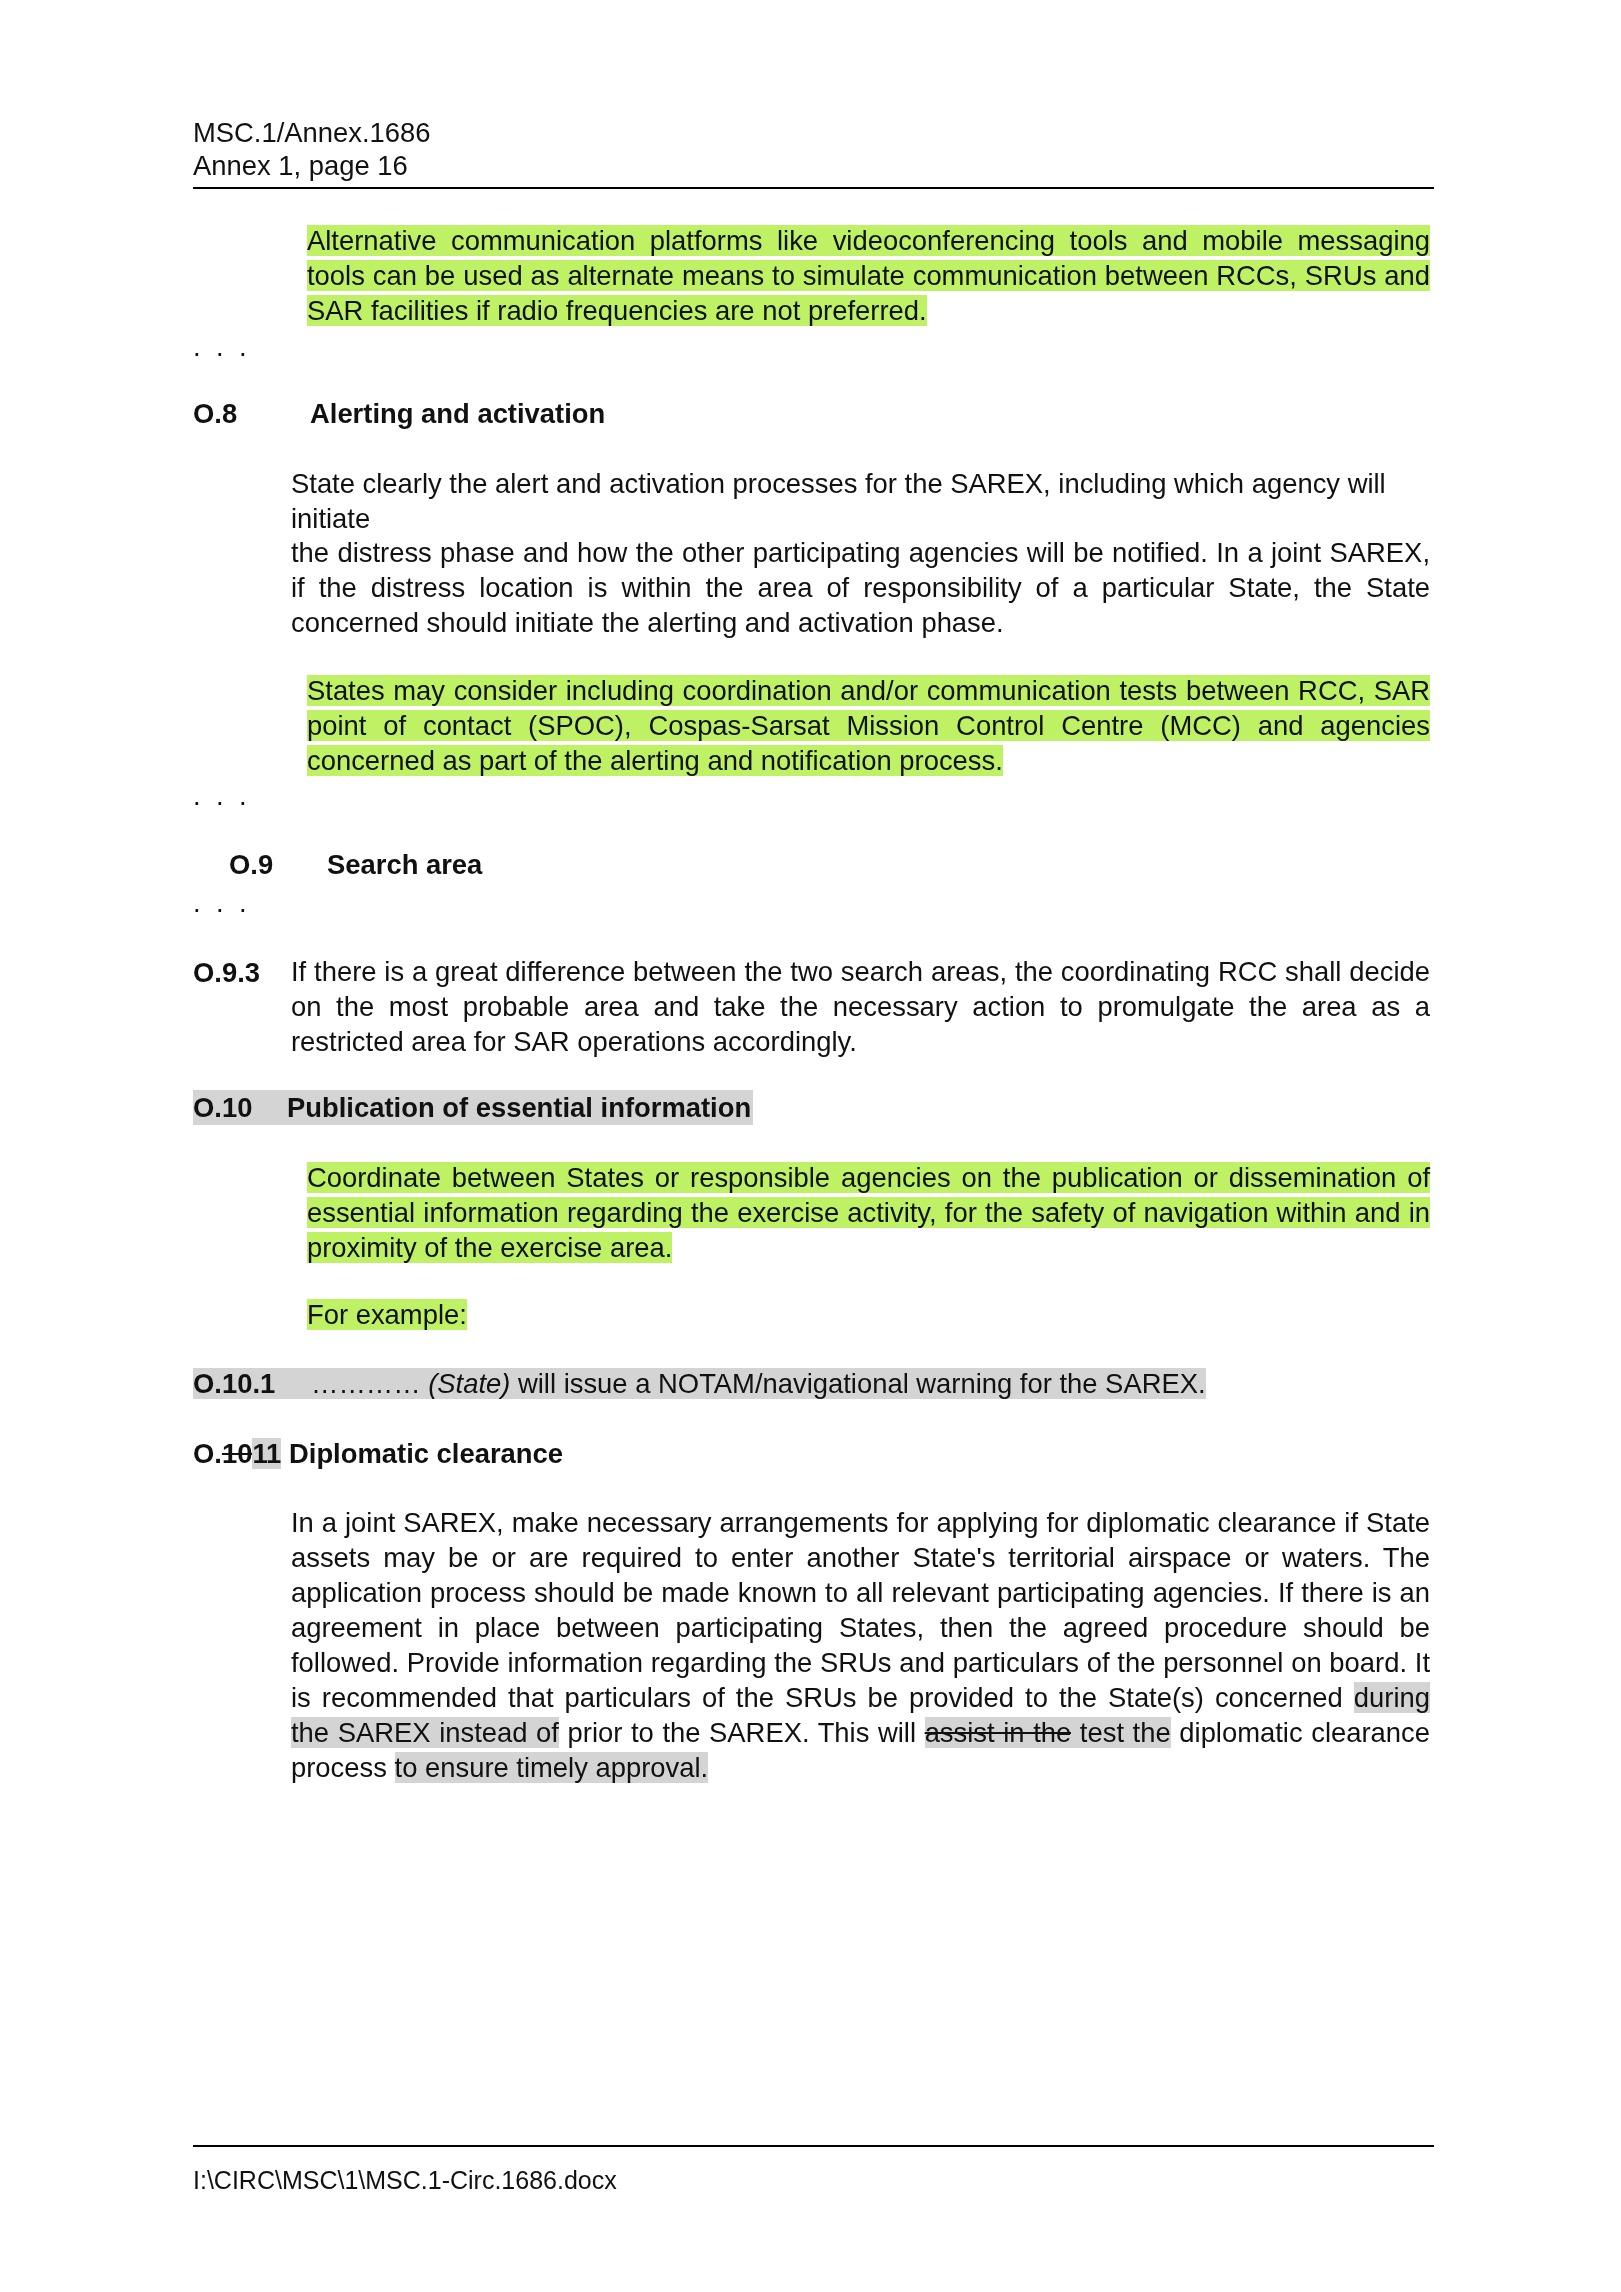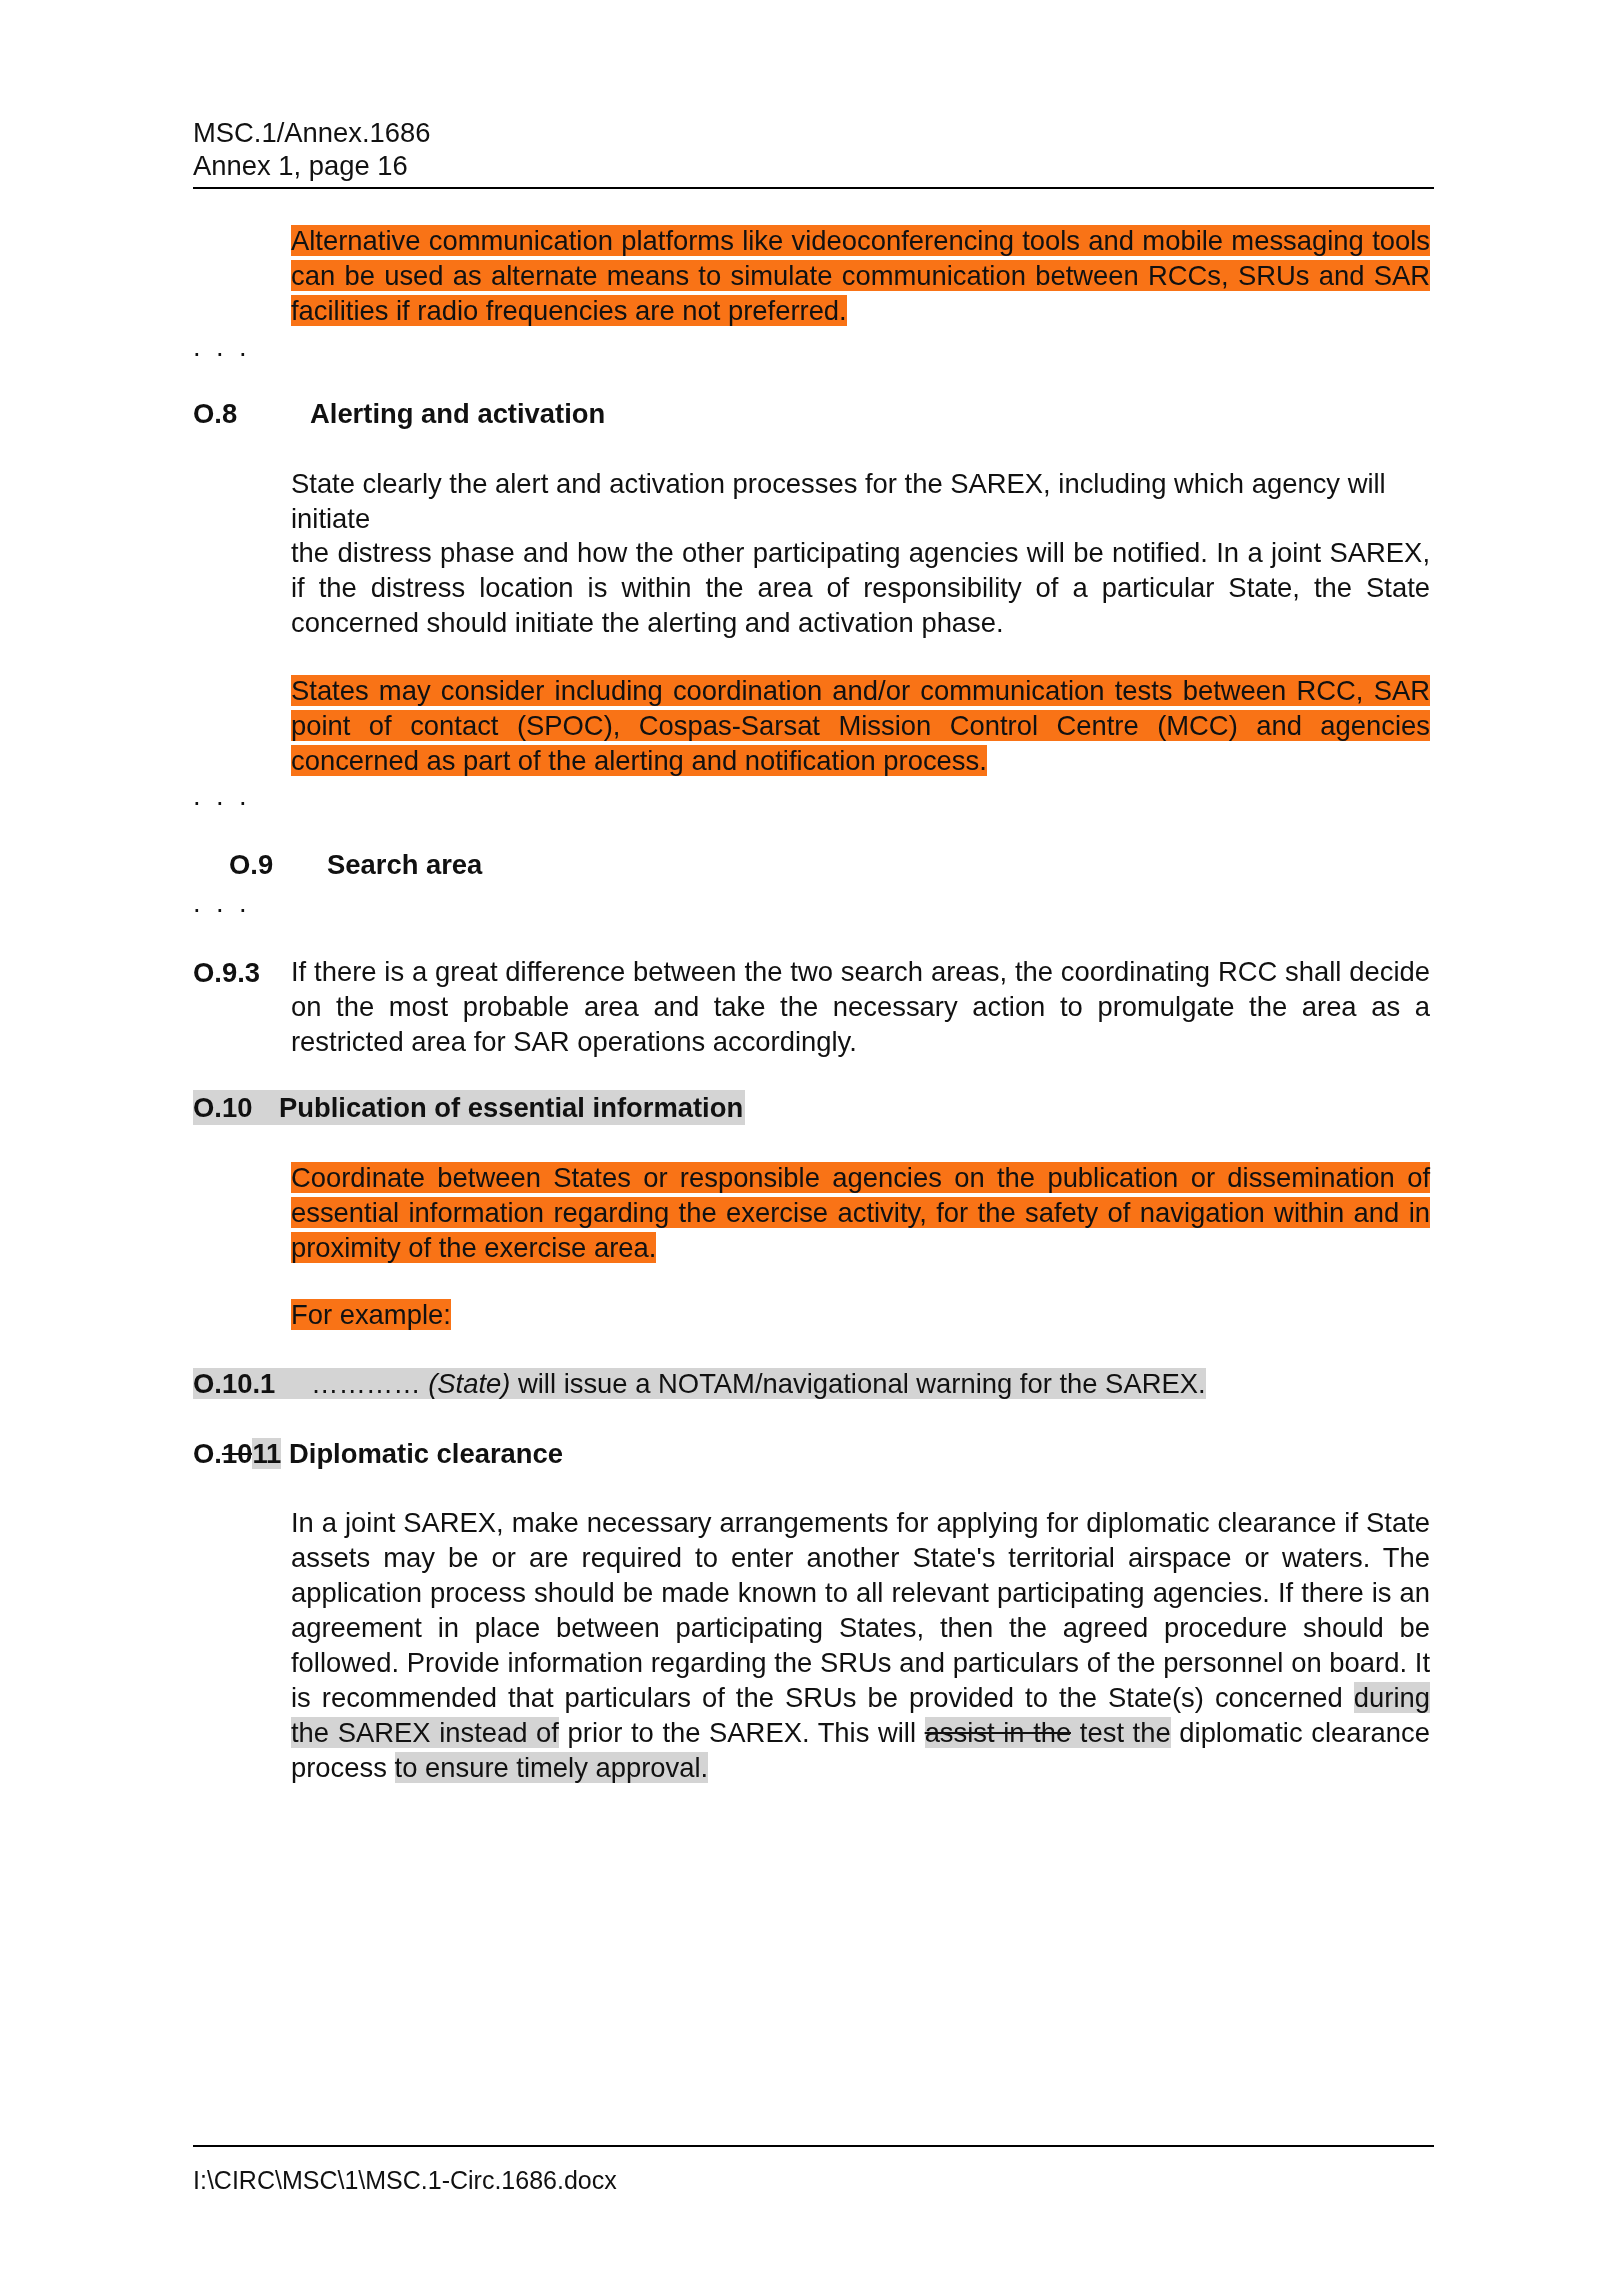--- a/index.html
+++ b/index.html
@@ -5,21 +5,21 @@
   html, body { margin: 0; padding: 0; background: #ffffff; }
   body {
     width: 1621px; height: 2293px; position: relative; overflow: hidden;
     font-family: "Liberation Sans", sans-serif; color: #111;
   }
   .hdr { position: absolute; left: 193px; top: 116px; font-size: 27.4px; line-height: 33px; }
   .rule { position: absolute; left: 193px; width: 1241px; height: 2px; background: #000; }
   .p { position: absolute; font-size: 27.4px; line-height: 35px; text-align: justify; }
   .body { left: 291px; width: 1139px; }
   .hl { background: #d4d4d4; }
-  .blk { background: #f97316; display: inline; box-decoration-break: clone; -webkit-box-decoration-break: clone; }
+  .blk { background: #bef264; display: inline; box-decoration-break: clone; margin-left: 16px; -webkit-box-decoration-break: clone; }
   .dots { position: absolute; left: 193px; font-size: 27.4px; letter-spacing: 3.9px; }
   .head { position: absolute; left: 193px; font-size: 27.4px; font-weight: bold; line-height: 35px; }
   .num { display: inline-block; }
   .strike { text-decoration: line-through; }
   .footer { position: absolute; left: 193px; top: 2166px; font-size: 25px; }
 </style>
 </head>
 <body>
 
 <div class="hdr">
@@ -45,21 +45,21 @@
 
 <div class="head" style="top:847px;">
   <span class="num" style="width:98px;margin-left:36px;">O.9</span><span>Search area</span>
 </div>
 <div class="dots" style="top:887px;">. . .</div>
 
 <div class="head" style="top:955px;">O.9.3</div>
 <div class="p body" style="top:954px;">If there is a great difference between the two search areas, the coordinating RCC shall decide on the most probable area and take the necessary action to promulgate the area as a restricted area for SAR operations accordingly.</div>
 
 <div class="head" style="top:1090px;">
-  <span class="hl" style="padding:2px 2px 2px 0;"><span class="num" style="width:86px;">O.10</span><span>Publication of essential information</span></span>
+  <span class="hl" style="padding:2px 2px 2px 0;"><span class="num" style="width:94px;">O.10</span><span>Publication of essential information</span></span>
 </div>
 <div class="p body" style="top:1160px;">
   <span class="blk">Coordinate between States or responsible agencies on the publication or dissemination of essential information regarding the exercise activity, for the safety of navigation within and in proximity of the exercise area.</span>
 </div>
 <div class="p body" style="top:1297px;">
   <span class="blk">For example:</span>
 </div>
 
 <div class="p" style="left:193px; top:1366px; width:1237px; text-align:left;">
   <span class="hl" style="padding:0 0;">

